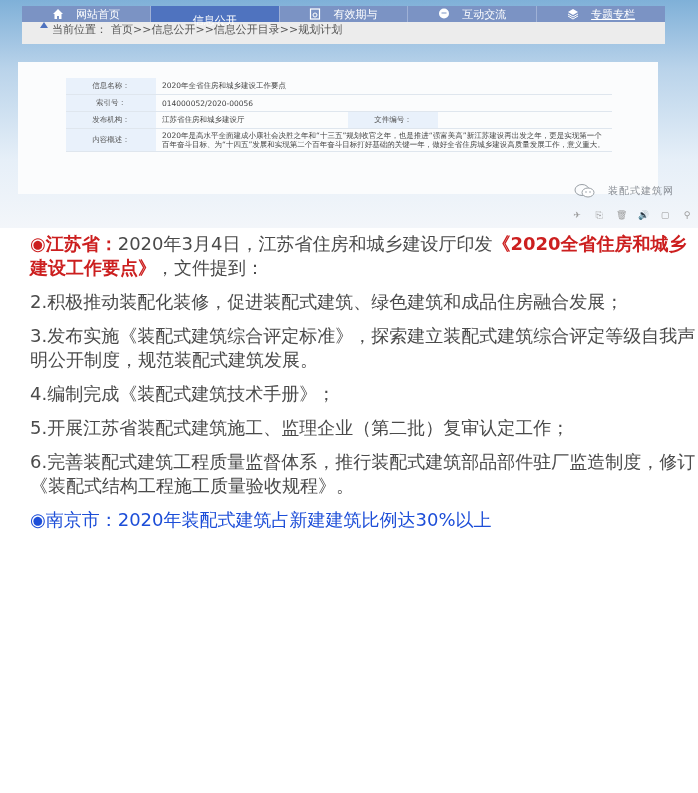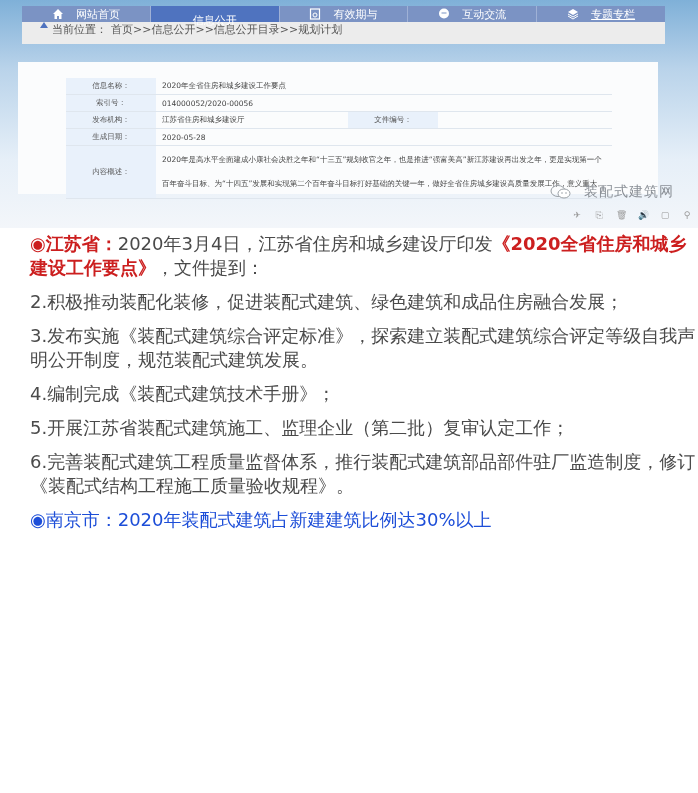--- a/index.html
+++ b/index.html
@@ -10,22 +10,22 @@
   .nav-item{flex:1;display:flex;align-items:center;justify-content:center;gap:12px;color:#fff;font-size:11px;border-right:1px solid #9fb1d6;}
   .nav-item:last-child{border-right:none;text-decoration:underline;}
   .nav-item.active{background:#4f73bf;flex-direction:column;}
   .nav-icon{width:12px;height:12px;display:inline-block;}
   .crumb{height:22px;background:#ececec;display:flex;align-items:flex-start;font-size:11px;color:#555;padding-left:18px;gap:4px;}
   .crumb-icon{width:0;height:0;border-left:4px solid transparent;border-right:4px solid transparent;border-bottom:6px solid #4f73bf;display:inline-block;}
   .panel{position:absolute;left:18px;top:62px;width:640px;height:132px;background:#fbfcfd;}
   table.info{position:absolute;left:48px;top:16px;width:546px;border-collapse:collapse;font-size:7.5px;color:#444;}
   table.info td{border-bottom:1px solid #dfe6ee;height:16px;padding:0 6px;}
   table.info td.lbl{background:#e9f1fb;text-align:center;width:78px;color:#555;}
-  table.info td.desc{line-height:24px;padding-top:2px;padding-bottom:2px;}
-  .watermark{position:absolute;right:24px;top:183px;display:flex;align-items:center;gap:12px;color:#8a8f96;font-size:14px;letter-spacing:1px;}
+  table.info td.desc{line-height:9px;padding-top:2px;padding-bottom:2px;}
+  .watermark{position:absolute;right:24px;top:183px;display:flex;align-items:center;gap:12px;color:#8a8f96;font-size:10px;letter-spacing:1px;}
   .wm-icon{width:22px;height:16px;position:relative;}
   .toolbar{position:absolute;right:6px;top:210px;display:flex;gap:12px;color:#999;font-size:9px;}
   .toolbar span{display:inline-block;width:10px;text-align:center;}
   .article{position:absolute;left:30px;top:232px;width:670px;font-size:18px;color:#4a4a4a;}
   .p{margin:0 0 10px 0;line-height:24px;}
   .red{color:#cc1f1f;font-weight:bold;}
   .h{color:#1d4ed8;font-weight:normal;margin:0 0 8px 0;line-height:24px;}
 </style>
 </head>
 <body>
@@ -89,24 +89,20 @@
         <td class="lbl">索引号：</td>
         <td colspan="3">014000052/2020-00056</td>
       </tr>
       <tr>
         <td class="lbl">发布机构：</td>
         <td style="width:180px">江苏省住房和城乡建设厅</td>
         <td class="lbl">文件编号：</td>
         <td></td>
       </tr>
       <tr>
-        <td class="lbl">生成日期：</td>
-        <td colspan="3">2020-05-28</td>
-      </tr>
-      <tr>
         <td class="lbl">内容概述：</td>
         <td colspan="3" class="desc">2020年是高水平全面建成小康社会决胜之年和“十三五”规划收官之年，也是推进“强富美高”新江苏建设再出发之年，更是实现第一个百年奋斗目标、为“十四五”发展和实现第二个百年奋斗目标打好基础的关键一年，做好全省住房城乡建设高质量发展工作，意义重大。</td>
       </tr>
     </tbody>
       </table>
   </div>
 
   <div class="watermark">
     <svg class="wm-icon" viewBox="0 0 22 16">
         <ellipse cx="8" cy="7" rx="7" ry="5.5" fill="none" stroke="#9aa0a6" stroke-width="1"></ellipse>

